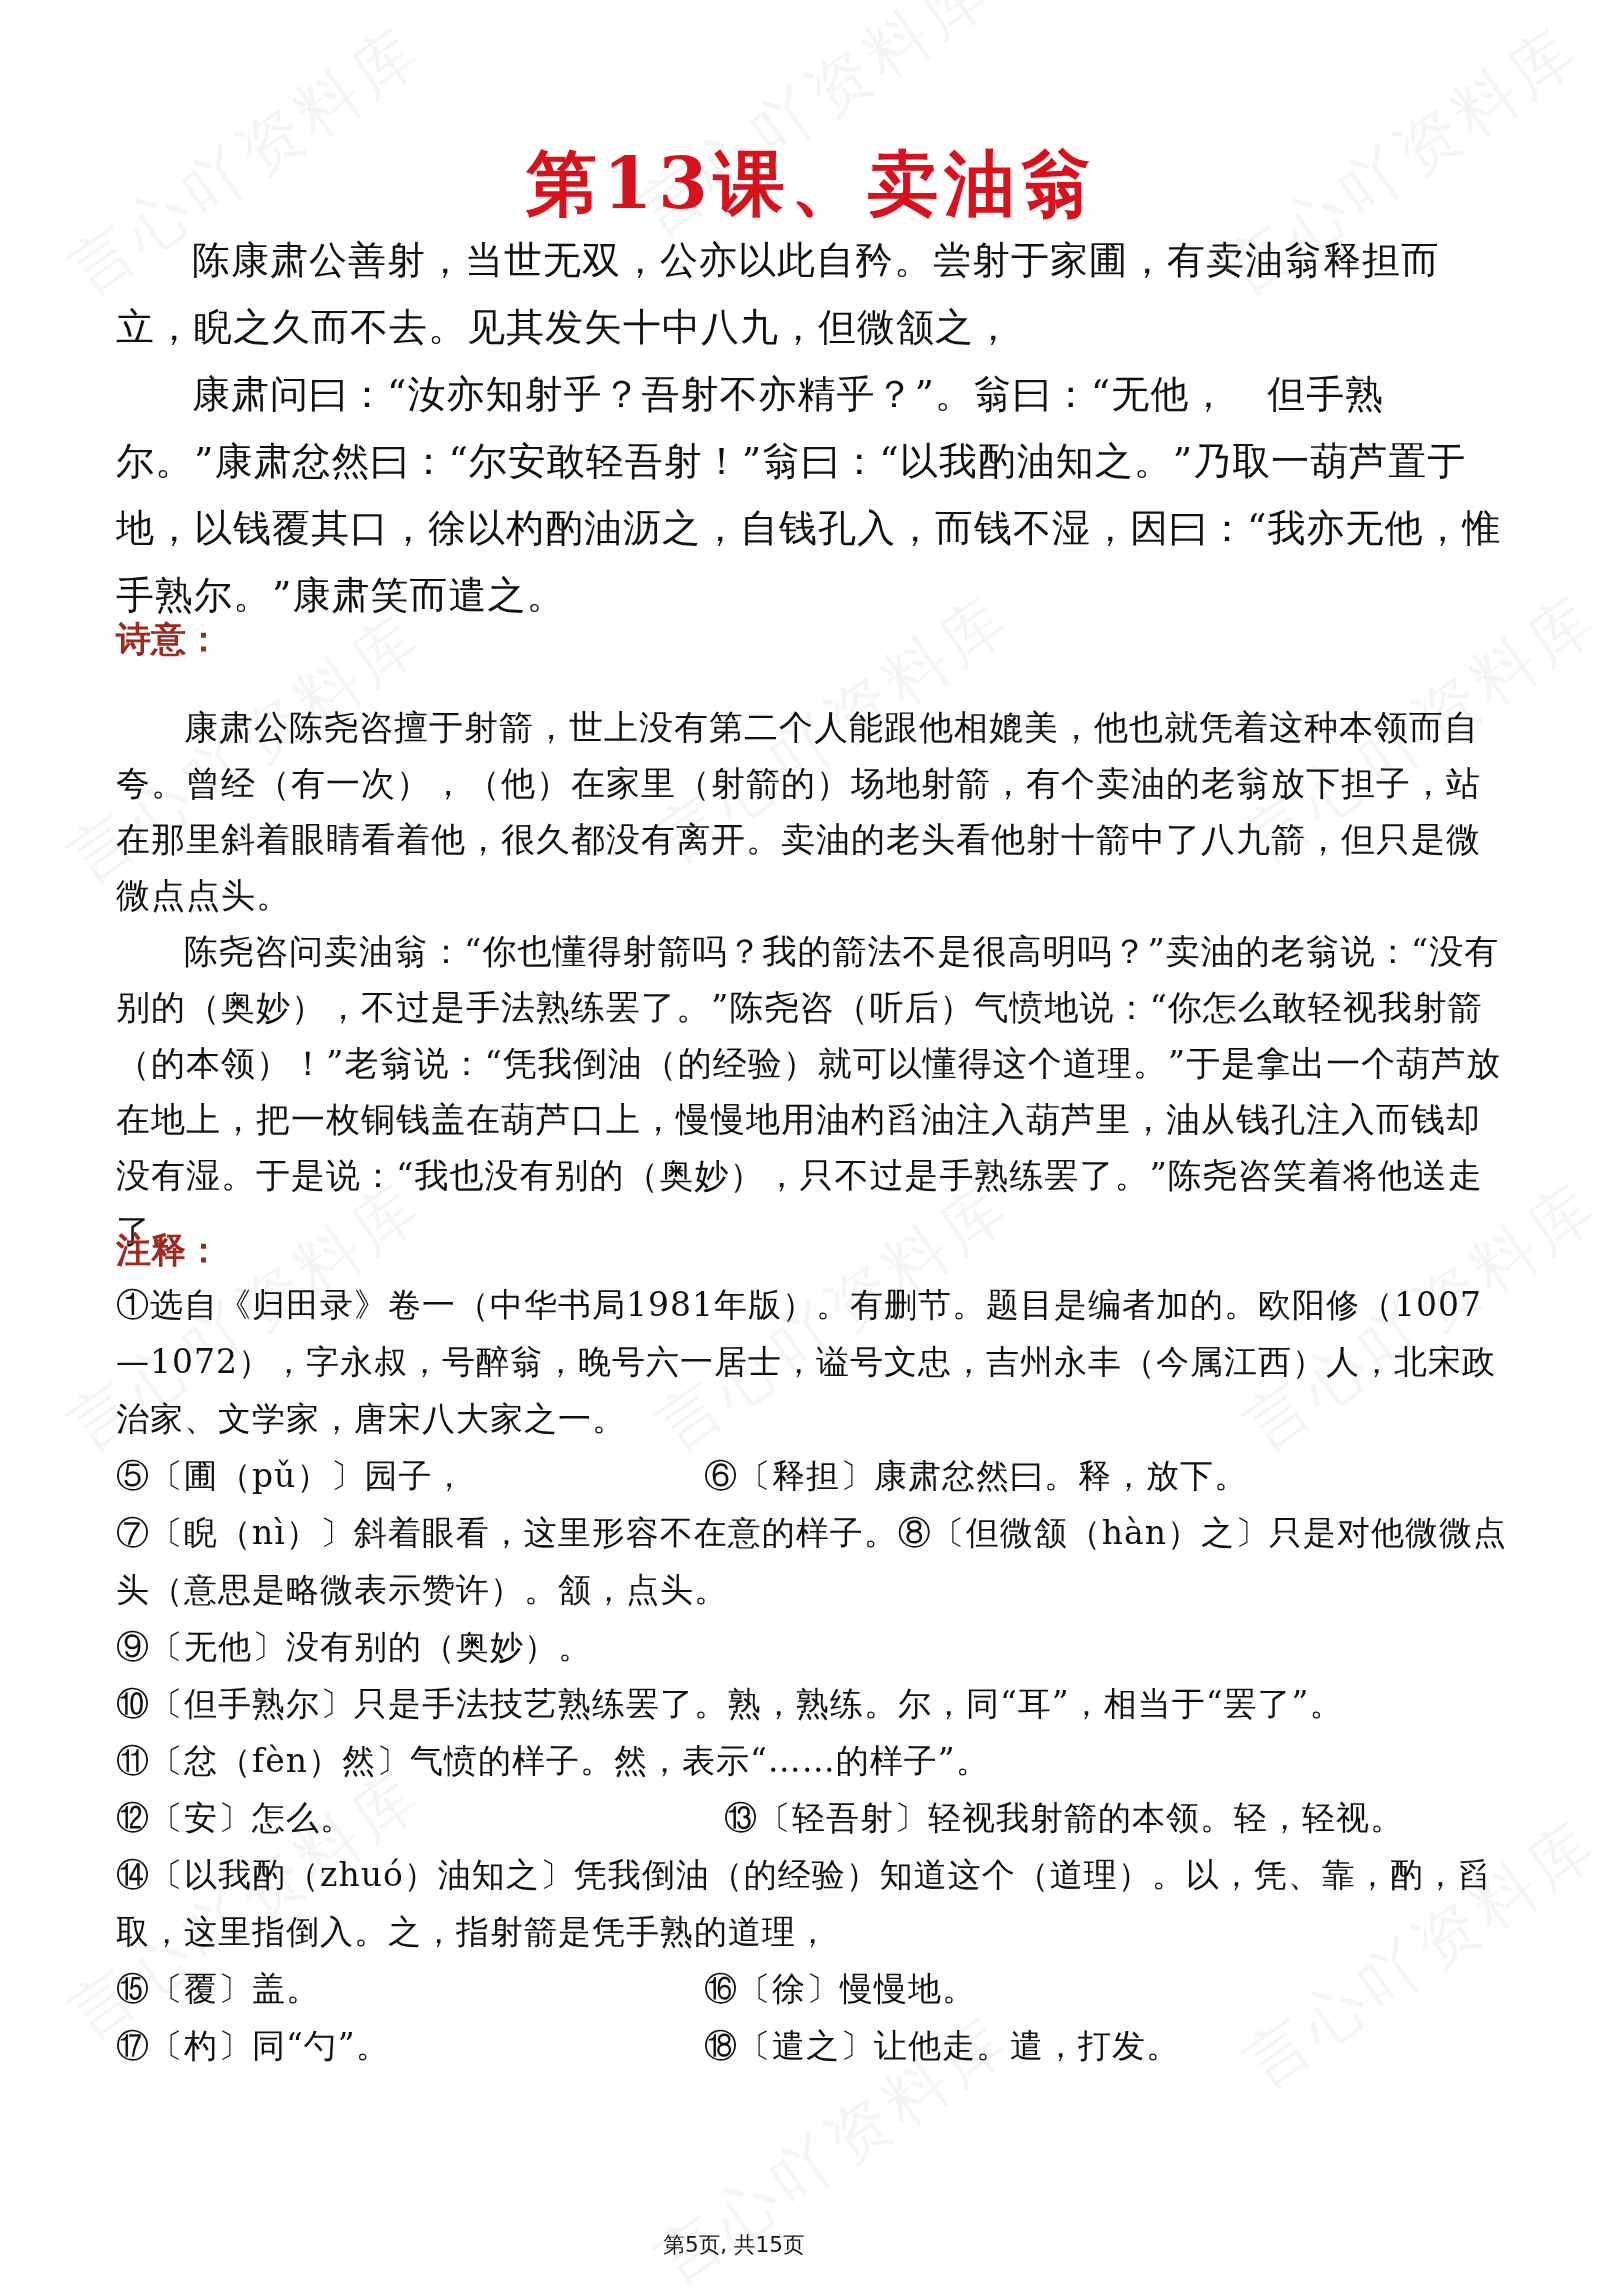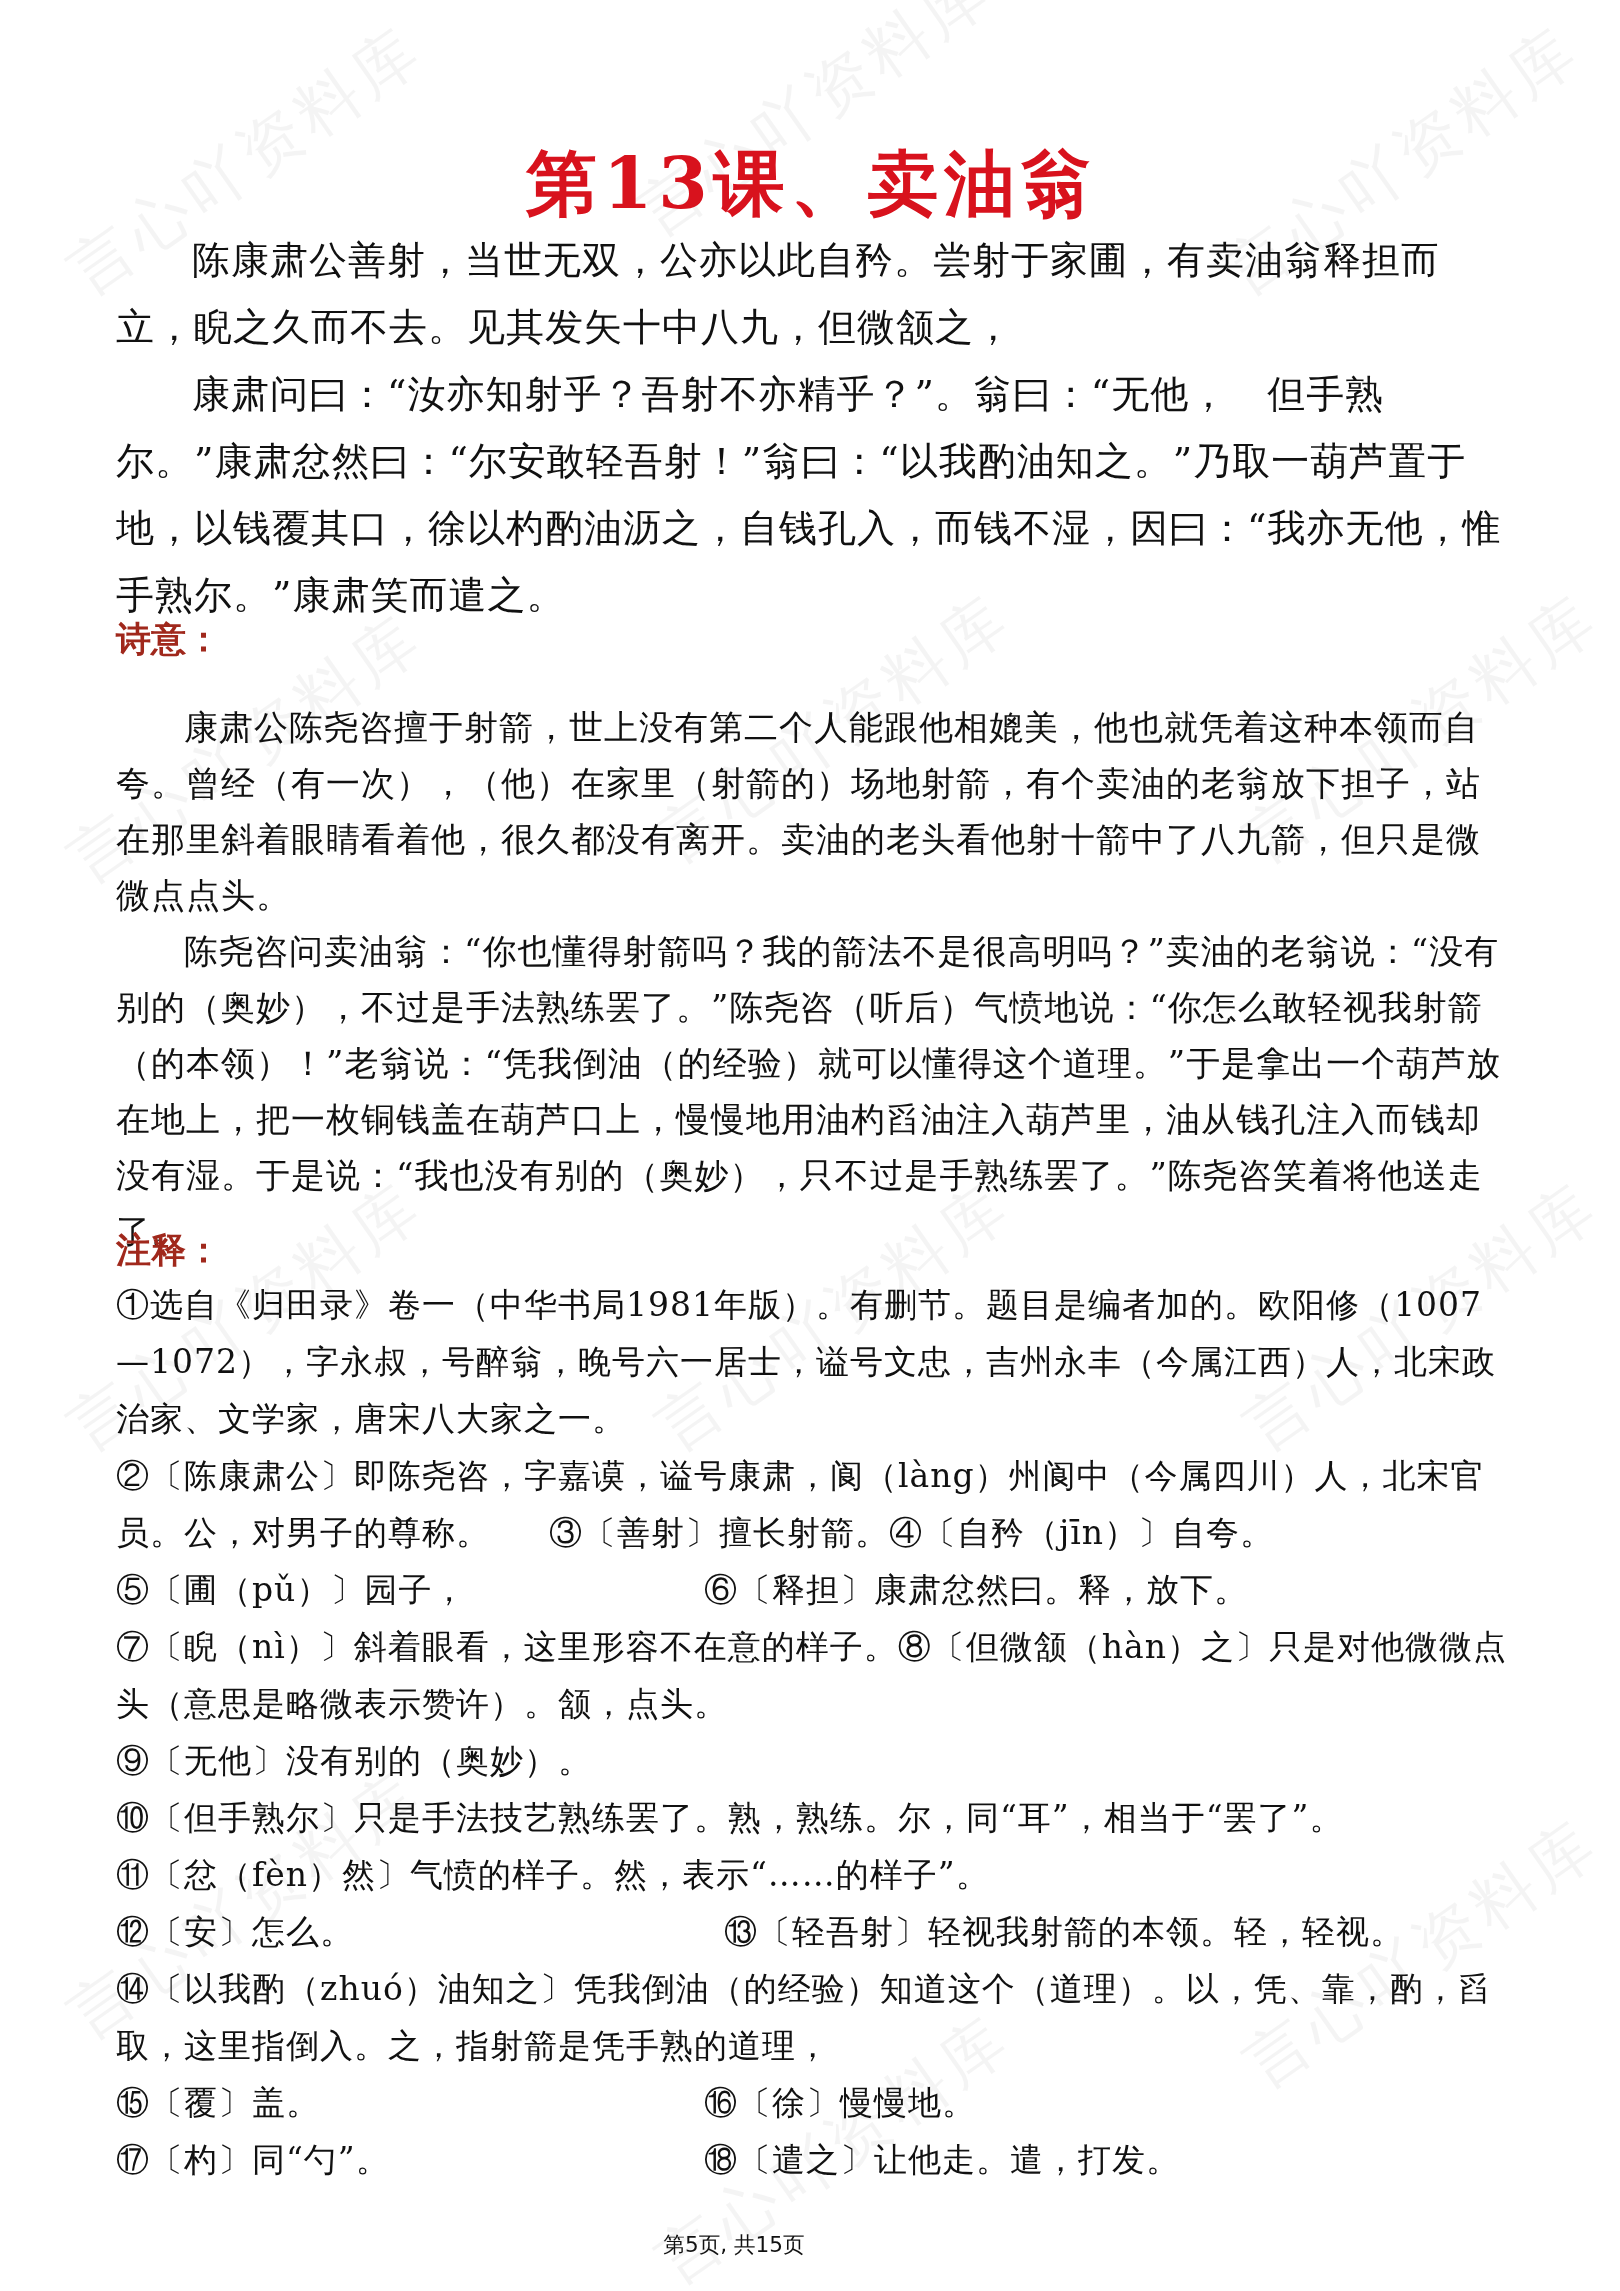--- a/index.html
+++ b/index.html
@@ -71,23 +71,20 @@
 
   <div class="body-text trans">
     <p>康肃公陈尧咨擅于射箭，世上没有第二个人能跟他相媲美，他也就凭着这种本领而自夸。曾经（有一次），（他）在家里（射箭的）场地射箭，有个卖油的老翁放下担子，站在那里斜着眼睛看着他，很久都没有离开。卖油的老头看他射十箭中了八九箭，但只是微微点点头。</p>
     <p>陈尧咨问卖油翁：“你也懂得射箭吗？我的箭法不是很高明吗？”卖油的老翁说：“没有别的（奥妙），不过是手法熟练罢了。”陈尧咨（听后）气愤地说：“你怎么敢轻视我射箭（的本领）！”老翁说：“凭我倒油（的经验）就可以懂得这个道理。”于是拿出一个葫芦放在地上，把一枚铜钱盖在葫芦口上，慢慢地用油杓舀油注入葫芦里，油从钱孔注入而钱却没有湿。于是说：“我也没有别的（奥妙），只不过是手熟练罢了。”陈尧咨笑着将他送走了。</p>
   </div>
 
   <div class="heading h-zhu">注释：</div>
 
   <div class="body-text notes">
     <div>①选自《归田录》卷一（中华书局1981年版）。有删节。题目是编者加的。欧阳修（1007—1072），字永叔，号醉翁，晚号六一居士，谥号文忠，吉州永丰（今属江西）人，北宋政治家、文学家，唐宋八大家之一。</div>
-    <div>
-      <span>②〔陈康肃公〕即陈尧咨，字嘉谟，谥号康肃，阆（làng）州阆中（今属四川）人，北宋官员。公，对男子的尊称。</span><span style="display:inline-block;width:59px;"></span><span>③〔善射〕擅长射箭。</span><span>④〔自矜（jīn）〕自夸。</span>
-    </div>
     <div class="row">
       <span class="cell left-wide">⑤〔圃（pǔ）〕园子，</span>
       <span class="cell">⑥〔释担〕康肃忿然曰。释，放下。</span>
     </div>
     <div>
       <span>⑦〔睨（nì）〕斜着眼看，这里形容不在意的样子。</span><span>⑧〔但微颔（hàn）之〕只是对他微微点头（意思是略微表示赞许）。颔，点头。</span>
     </div>
     <div>⑨〔无他〕没有别的（奥妙）。</div>
     <div>⑩〔但手熟尔〕只是手法技艺熟练罢了。熟，熟练。尔，同“耳”，相当于“罢了”。</div>
     <div>⑪〔忿（fèn）然〕气愤的样子。然，表示“……的样子”。</div>

